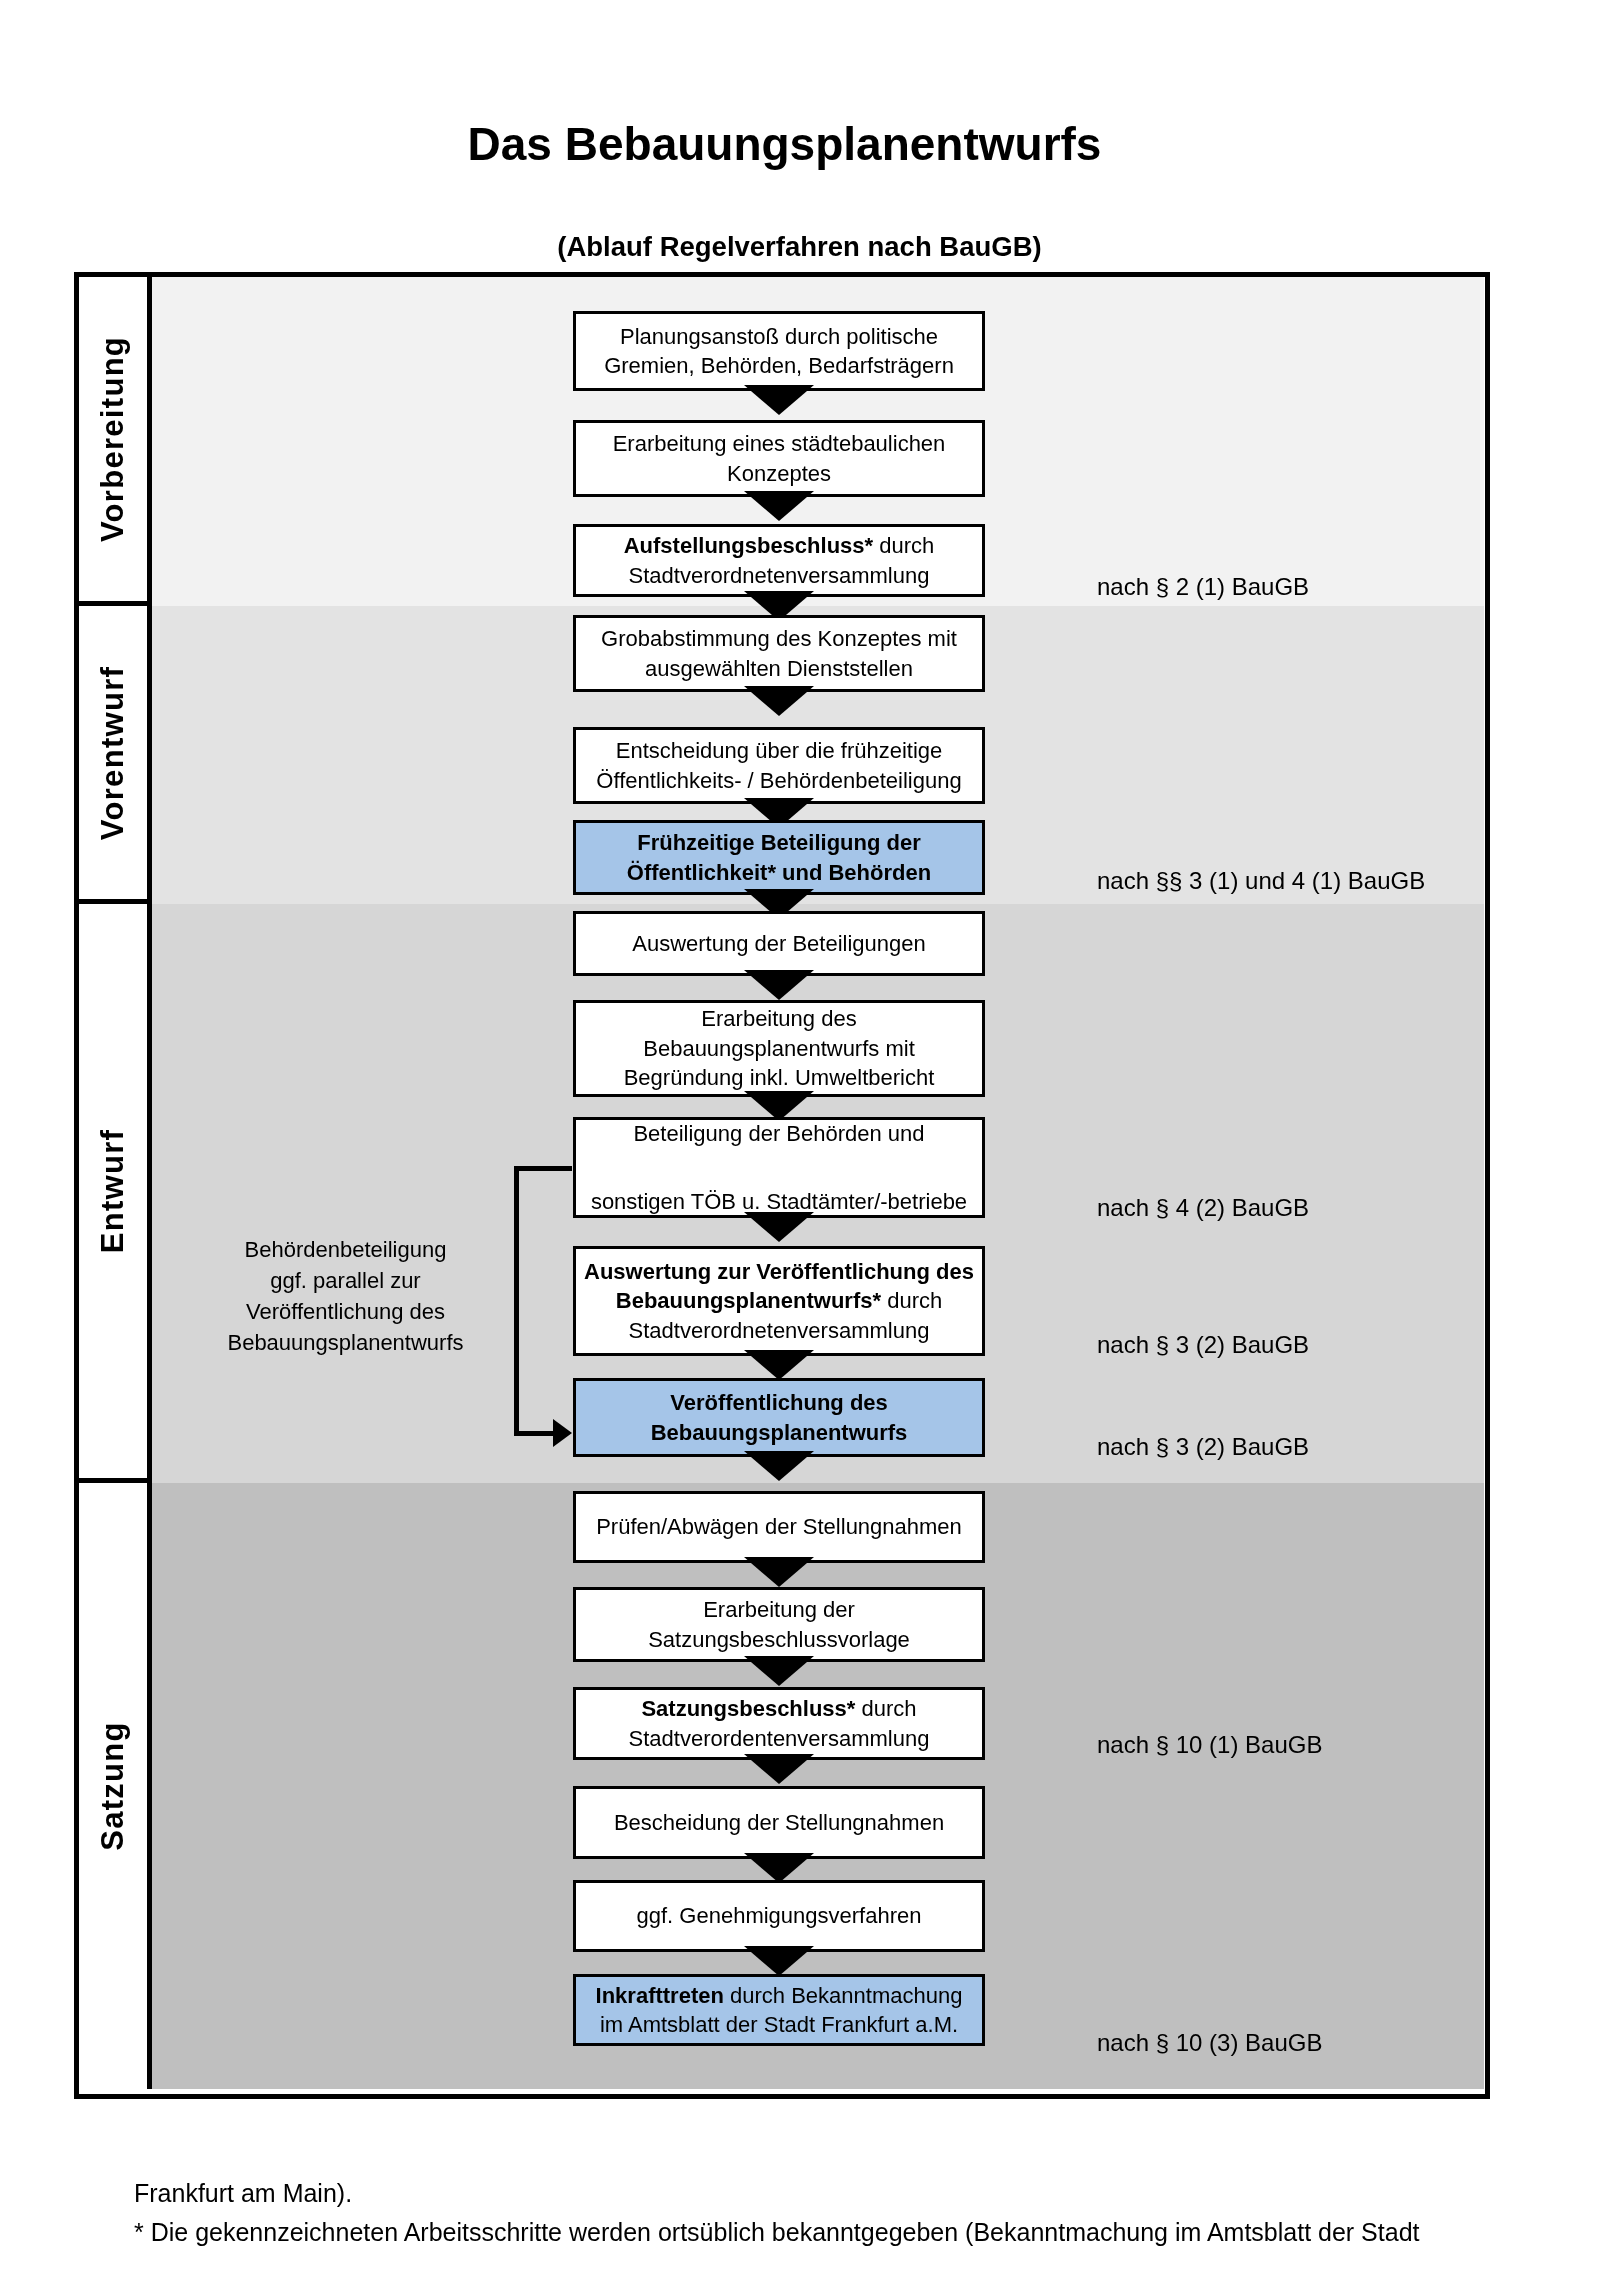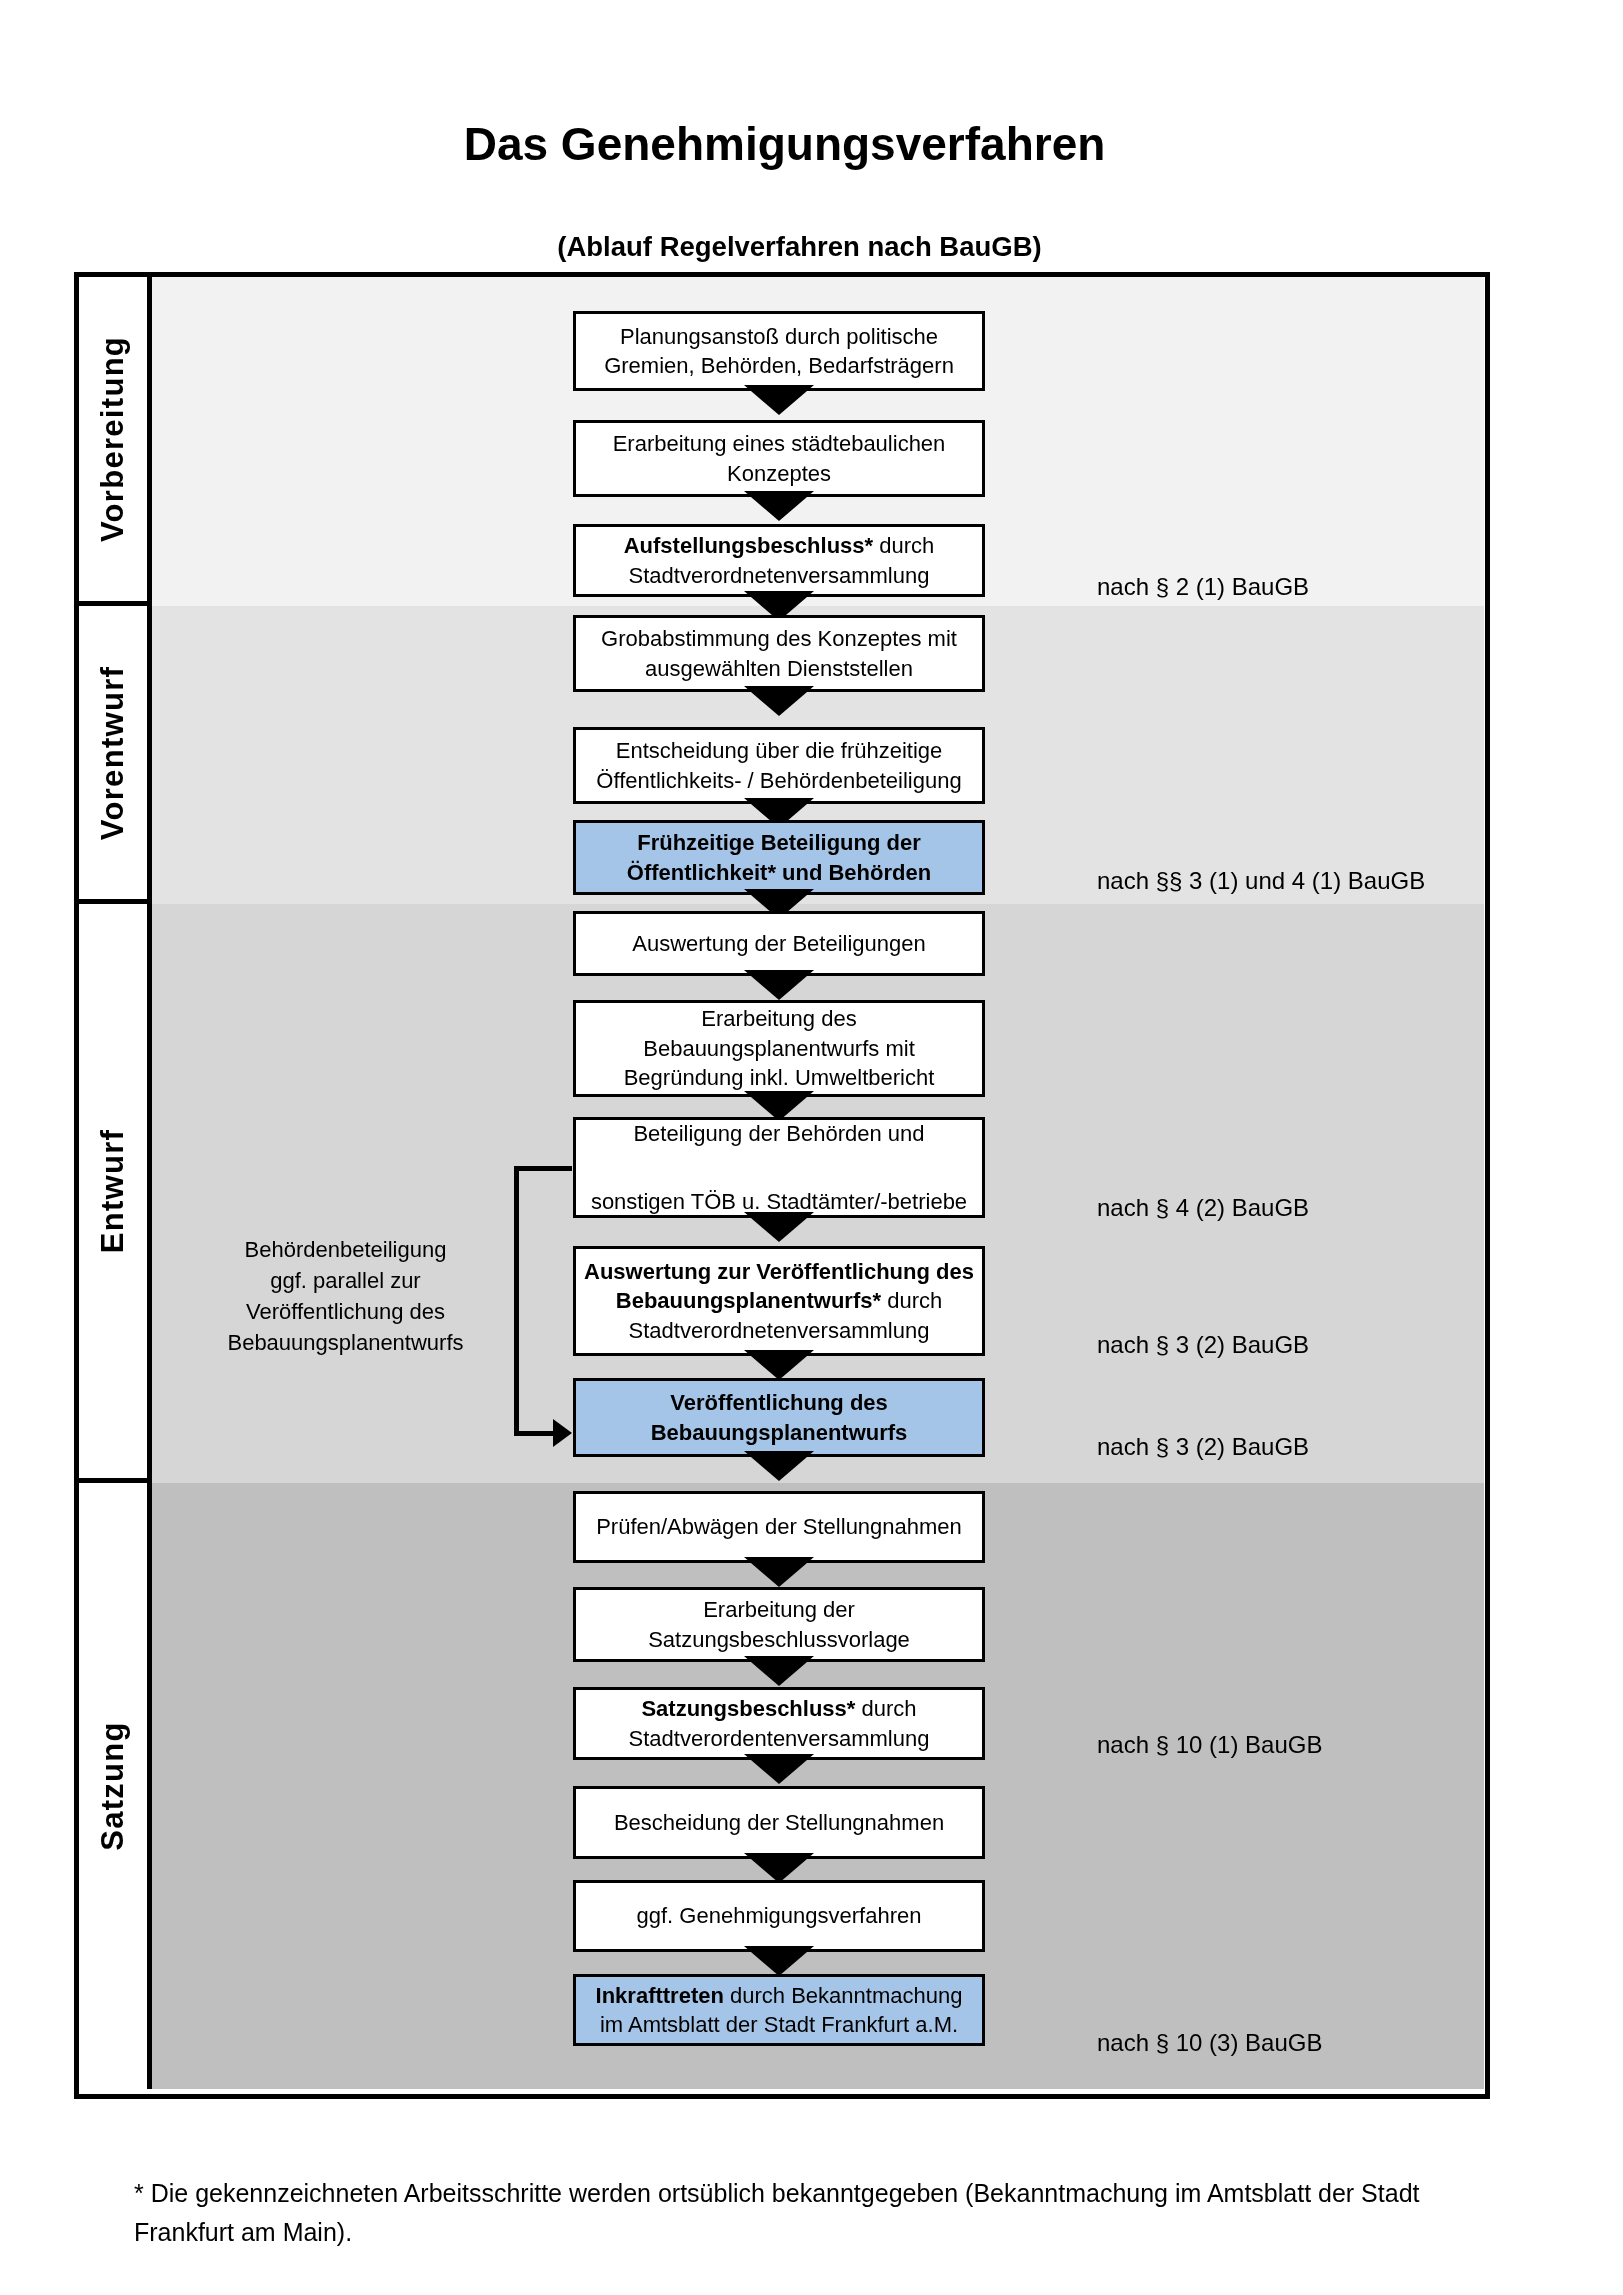--- a/index.html
+++ b/index.html
@@ -68,21 +68,21 @@
              text-align:center;font-size:22px;line-height:31px;z-index:3;}
 
   .footnote{position:absolute;left:134px;top:2174px;width:1440px;
             font-size:25px;line-height:39px;}
 </style>
 </head>
 <body>
 
 <div class="page">
 
-  <h1 class="title">Das Genehmigungsverfahren</h1>
+  <h1 class="title">Das Bebauungsplanentwurfs</h1>
   <h2 class="subtitle">(Ablauf Regelverfahren nach BauGB)</h2>
 
   <div class="frame">
 
     <div class="labelcol">
       <div class="plabel ph1">
         <span>Vorbereitung</span>
       </div>
       <div class="plabel ph2">
         <span>Vorentwurf</span>
@@ -187,18 +187,18 @@
     <div class="side-note">
       <div>Behördenbeteiligung</div>
       <div>ggf. parallel zur</div>
       <div>Veröffentlichung des</div>
       <div>Bebauungsplanentwurfs</div>
     </div>
 
   </div>
 
   <div class="footnote">
+    <div>Frankfurt am Main).</div>
     <div>* Die gekennzeichneten Arbeitsschritte werden ortsüblich bekanntgegeben (Bekanntmachung im Amtsblatt  der Stadt</div>
-    <div>Frankfurt am Main).</div>
   </div>
 
 </div>
 
 
 </body></html>

